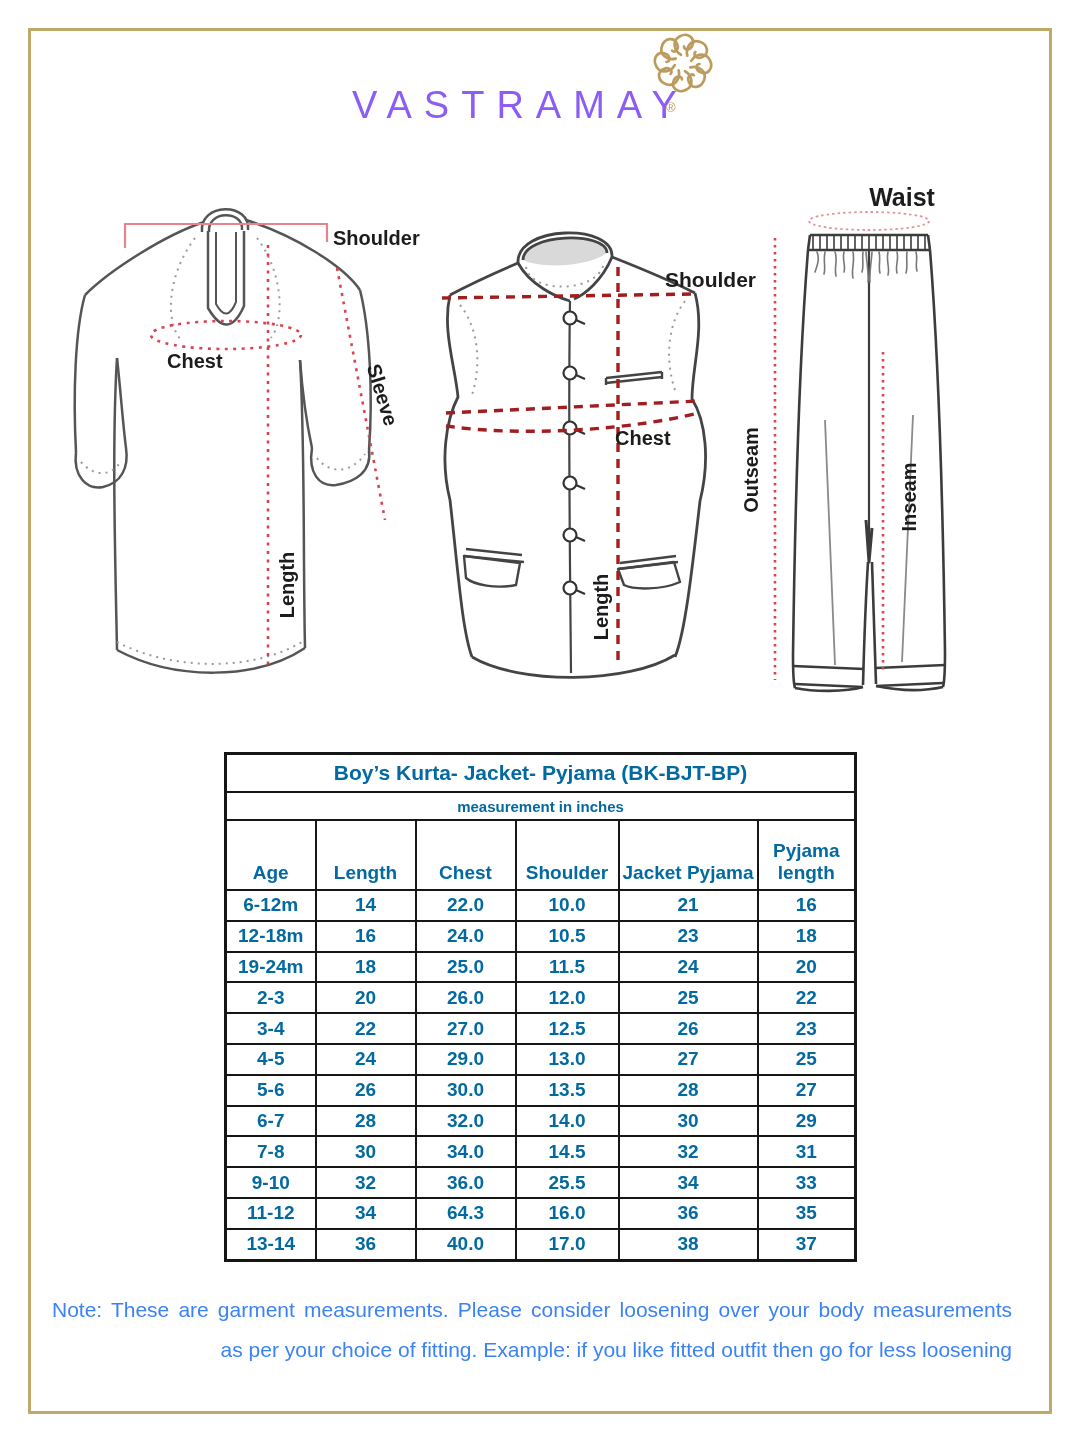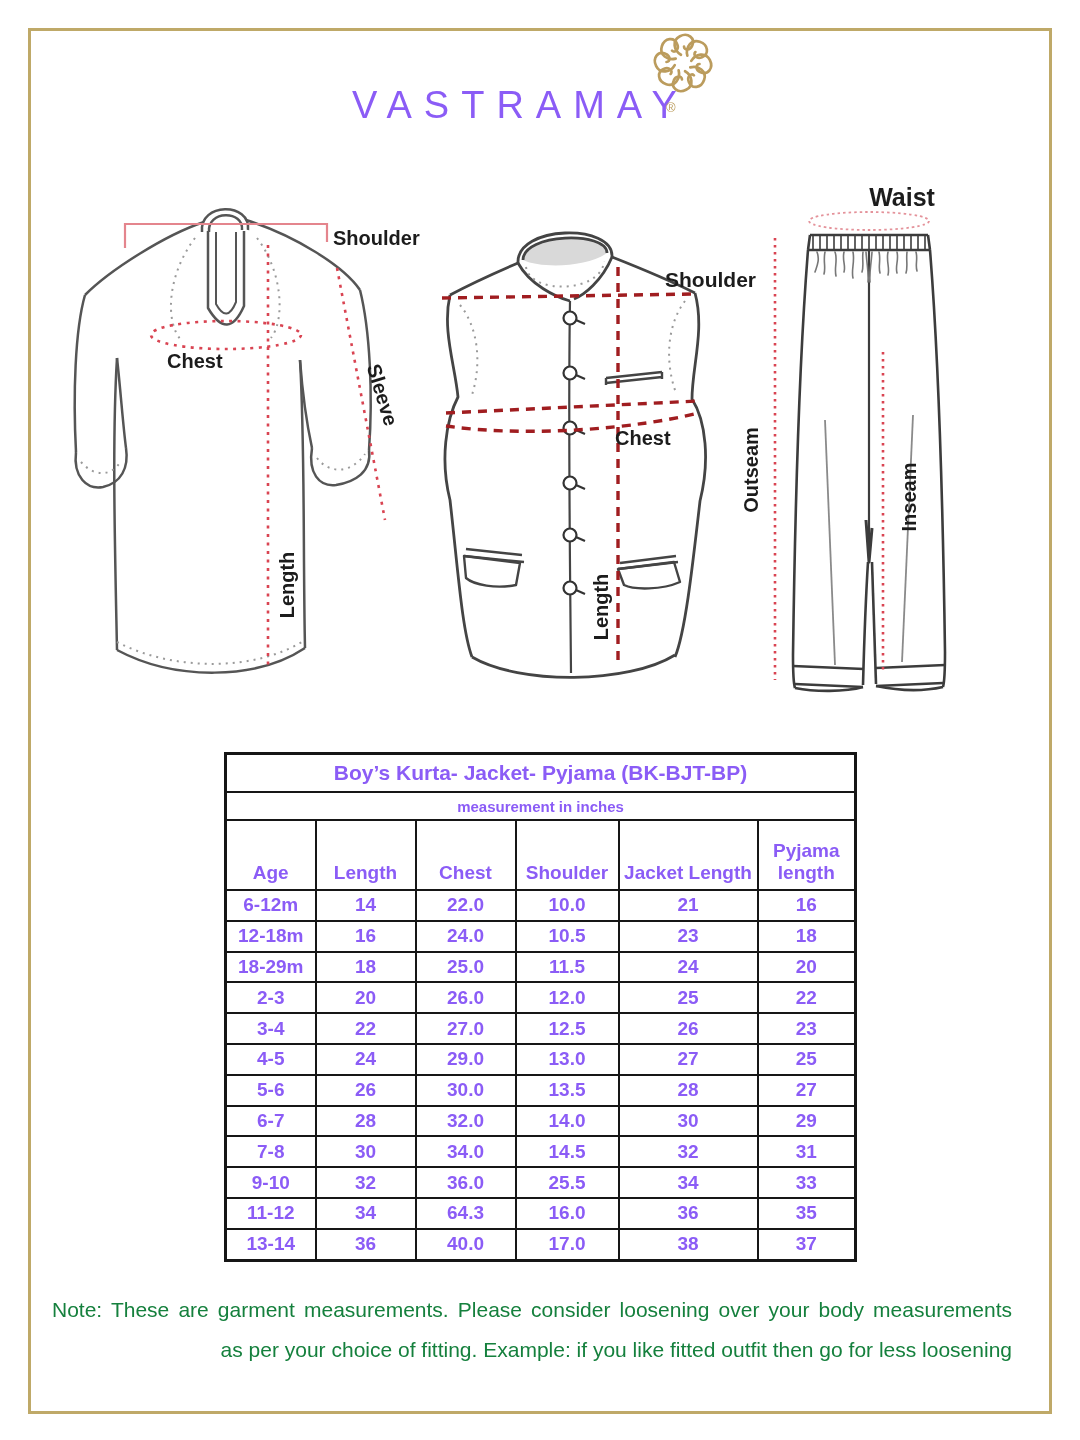--- a/index.html
+++ b/index.html
@@ -14,31 +14,31 @@
   .mandala{position:absolute;left:650px;top:30px;}
   
   .diag{position:absolute;}
   .dlabel{position:absolute;font-weight:bold;font-size:20px;color:#1c1c1c;
         white-space:nowrap;transform-origin:center;}
   .rot-90{transform:translate(-50%,-50%) rotate(-90deg);}
   .rot-sleeve{transform:translate(-50%,-50%) rotate(73deg);}
   .ctr{transform:translate(-50%,-50%);}
   
   .size-table{position:absolute;left:224px;top:752px;width:630px;
-        border-collapse:collapse;table-layout:fixed;color:#8b5cf6;}
+        border-collapse:collapse;table-layout:fixed;color:#0369a1;}
   .size-table td,.size-table th{border:2px solid #161616;text-align:center;
         font-weight:bold;padding:0;}
   .size-table{border:3px solid #161616;}
   .tbl-title td{font-size:21px;height:36px;}
   .tbl-sub td{font-size:15px;height:26px;}
   .tbl-head th{font-size:19px;height:62px;vertical-align:bottom;
         padding-bottom:6px;line-height:1.12;}
   .size-table tbody td{font-size:19px;height:28.8px;}
   
-  .note{position:absolute;left:52px;top:1290px;width:960px;color:#15803d;
+  .note{position:absolute;left:52px;top:1290px;width:960px;color:#3b82f6;
         font-size:21px;line-height:40px;}
   .note-l1{text-align:justify;text-align-last:justify;}
   .note-l2{text-align:right;}
 </style>
 </head>
 <body>
 
 <div class="page">
   <div class="gold-frame"></div>
 
@@ -233,21 +233,21 @@
         <td colspan="6">Boy’s Kurta- Jacket- Pyjama (BK-BJT-BP)</td>
       </tr>
       <tr class="tbl-sub">
         <td colspan="6">measurement in inches</td>
       </tr>
       <tr class="tbl-head">
         <th>Age</th>
         <th>Length</th>
         <th>Chest</th>
         <th>Shoulder</th>
-        <th>Jacket Length</th>
+        <th>Jacket Pyjama</th>
         <th>Pyjama length</th>
       </tr>
     </thead>
     <tbody>
         <tr>
           <td>6-12m</td>
           <td>14</td>
           <td>22.0</td>
           <td>10.0</td>
           <td>21</td>
@@ -255,21 +255,21 @@
         </tr>
         <tr>
           <td>12-18m</td>
           <td>16</td>
           <td>24.0</td>
           <td>10.5</td>
           <td>23</td>
           <td>18</td>
         </tr>
         <tr>
-          <td>18-29m</td>
+          <td>19-24m</td>
           <td>18</td>
           <td>25.0</td>
           <td>11.5</td>
           <td>24</td>
           <td>20</td>
         </tr>
         <tr>
           <td>2-3</td>
           <td>20</td>
           <td>26.0</td>

